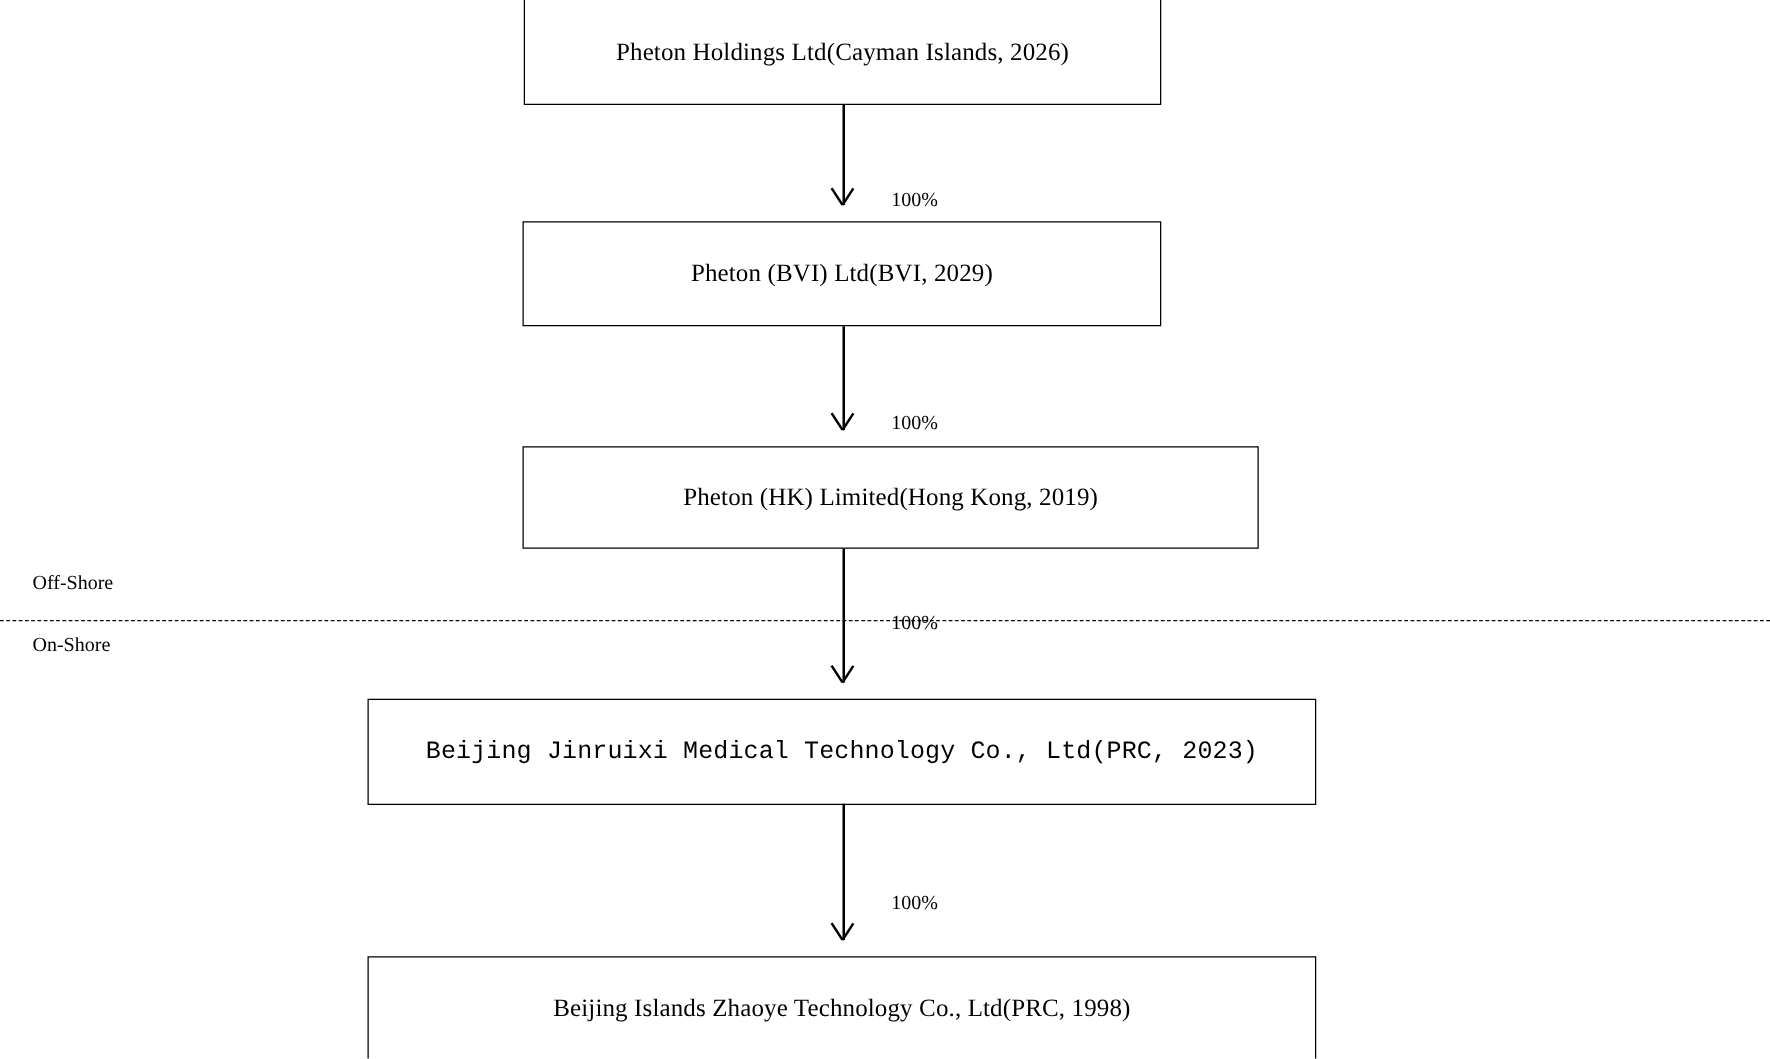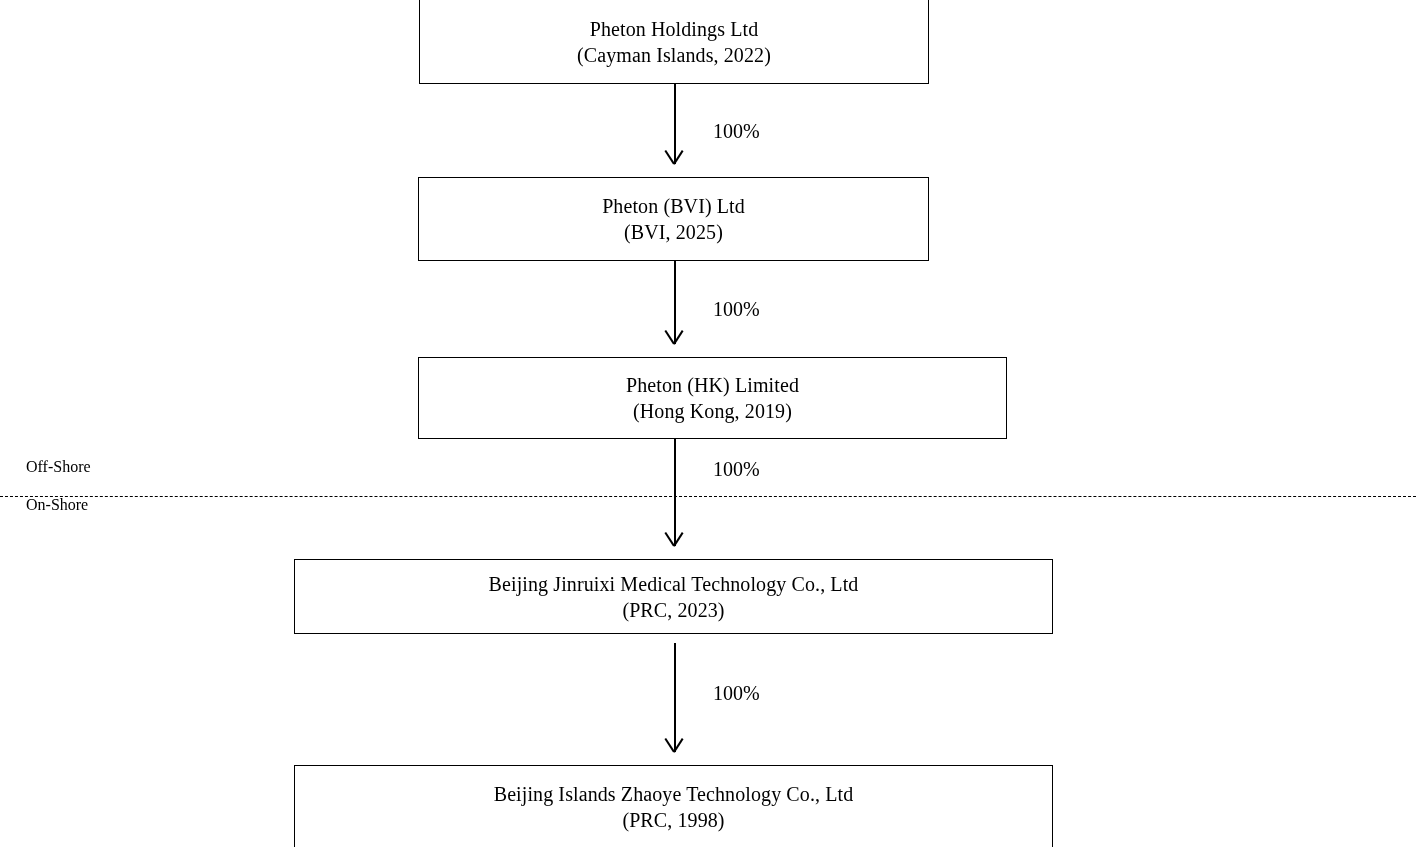--- a/index.html
+++ b/index.html
@@ -19,36 +19,36 @@
     background: #ffffff;
   }
 
   
   .entity-box {
     position: absolute;
     box-sizing: border-box;
     border: 1.6px solid #000000;
     background: #ffffff;
     display: flex;
-    flex-direction: column;
+    flex-direction: row;
     align-items: center;
     justify-content: center;
     line-height: 1.30;
   }
   .entity-name,
   .entity-origin {
     font-size: 20px;
     white-space: nowrap;
     letter-spacing: 0.1px;
   }
 
   .box-offshore-1 { left: 419px; top: -1px;  width: 510px; height: 85px; }
   .box-offshore-2 { left: 418px; top: 177px; width: 511px; height: 84px; }
   .box-offshore-3 { left: 418px; top: 357px; width: 589px; height: 82px; }
-  .box-onshore-1  { left: 294px; top: 559px; width: 759px; height: 75px; }
+  .box-onshore-1  { left: 294px; top: 559px; width: 759px; height: 85px; font-family: Liberation Mono, monospace; }
   .box-onshore-2  { left: 294px; top: 765px; width: 759px; height: 84px; }
 
   
   .connector {
     position: absolute;
     left: 674px;
     width: 1.8px;
     background: #000000;
   }
   .conn-1 { top: 84px;  height: 80px; }
@@ -75,22 +75,23 @@
   .arrowhead::before { transform-origin: bottom center; transform: rotate(33deg);  left: -0.85px; }
   .arrowhead::after  { transform-origin: bottom center; transform: rotate(-33deg); left: -0.85px; }
   .arrow-1 { top: 164px; }
   .arrow-2 { top: 344px; }
   .arrow-3 { top: 546px; }
   .arrow-4 { top: 752px; }
 
   
   .pct-label {
     position: absolute;
-    font-size: 20px;
+    font-size: 16px;
     white-space: nowrap;
+    margin-top: 32px;
   }
   .pct-1 { left: 713px; top: 120px; }
   .pct-2 { left: 713px; top: 298px; }
   .pct-3 { left: 713px; top: 458px; }
   .pct-4 { left: 713px; top: 682px; }
 
   
   .shore-divider {
     position: absolute;
     left: 0;
@@ -99,39 +100,39 @@
     height: 0;
     border-top: 1.8px dashed #000000;
   }
   .shore-label {
     position: absolute;
     font-size: 16px;
     white-space: nowrap;
     left: 26px;
   }
   .shore-offshore { top: 458px; }
-  .shore-onshore  { top: 496px; text-align: center; }
+  .shore-onshore  { top: 508px; text-align: center; }
 </style>
 </head>
 <body>
 
 <div id="chart">
 
   <div class="entity-box box-offshore-1">
     <div class="entity-name">Pheton Holdings Ltd</div>
-    <div class="entity-origin">(Cayman Islands, 2022)</div>
+    <div class="entity-origin">(Cayman Islands, 2026)</div>
   </div>
 
   <div class="connector conn-1"></div>
   <div class="arrowhead arrow-1"></div>
   <div class="pct-label pct-1">100%</div>
 
   <div class="entity-box box-offshore-2">
     <div class="entity-name">Pheton (BVI) Ltd</div>
-    <div class="entity-origin">(BVI, 2025)</div>
+    <div class="entity-origin">(BVI, 2029)</div>
   </div>
 
   <div class="connector conn-2"></div>
   <div class="arrowhead arrow-2"></div>
   <div class="pct-label pct-2">100%</div>
 
   <div class="entity-box box-offshore-3">
     <div class="entity-name">Pheton (HK) Limited</div>
     <div class="entity-origin">(Hong Kong, 2019)</div>
   </div>

